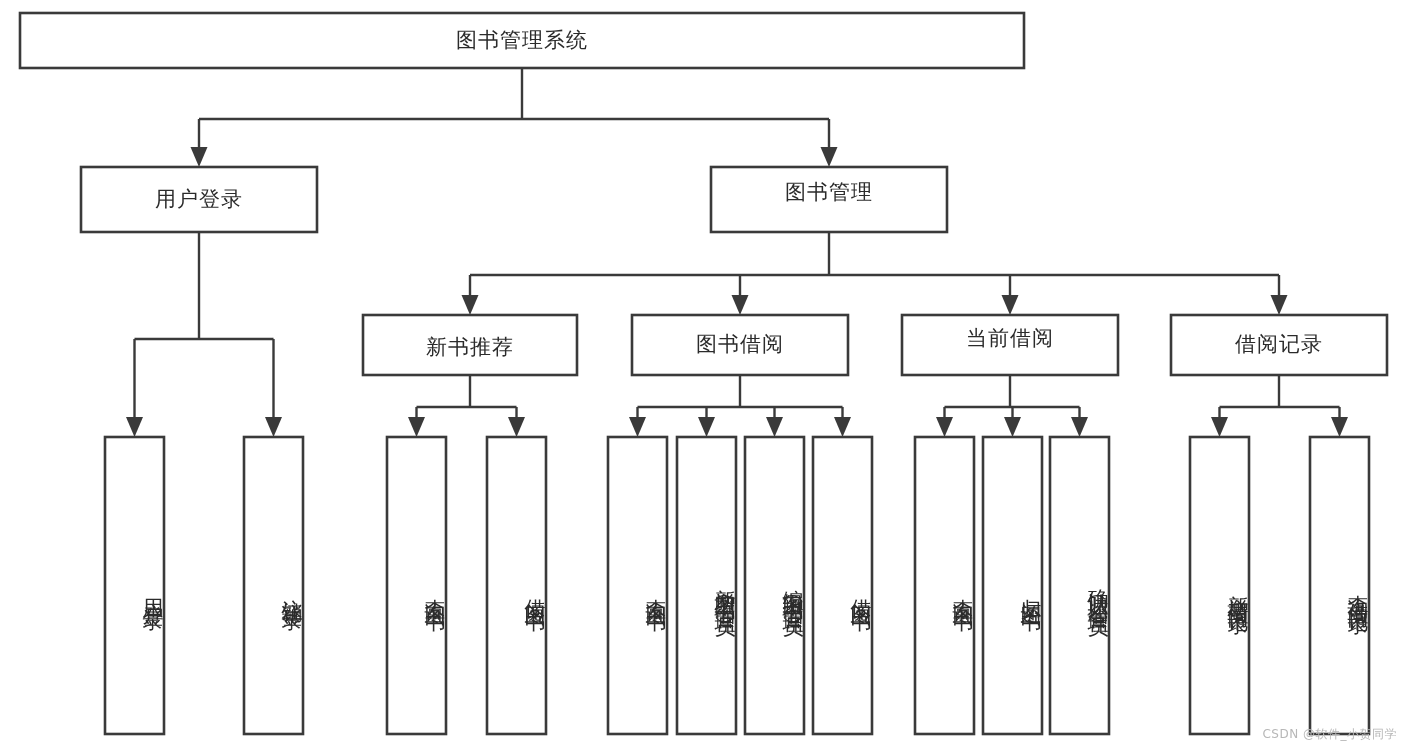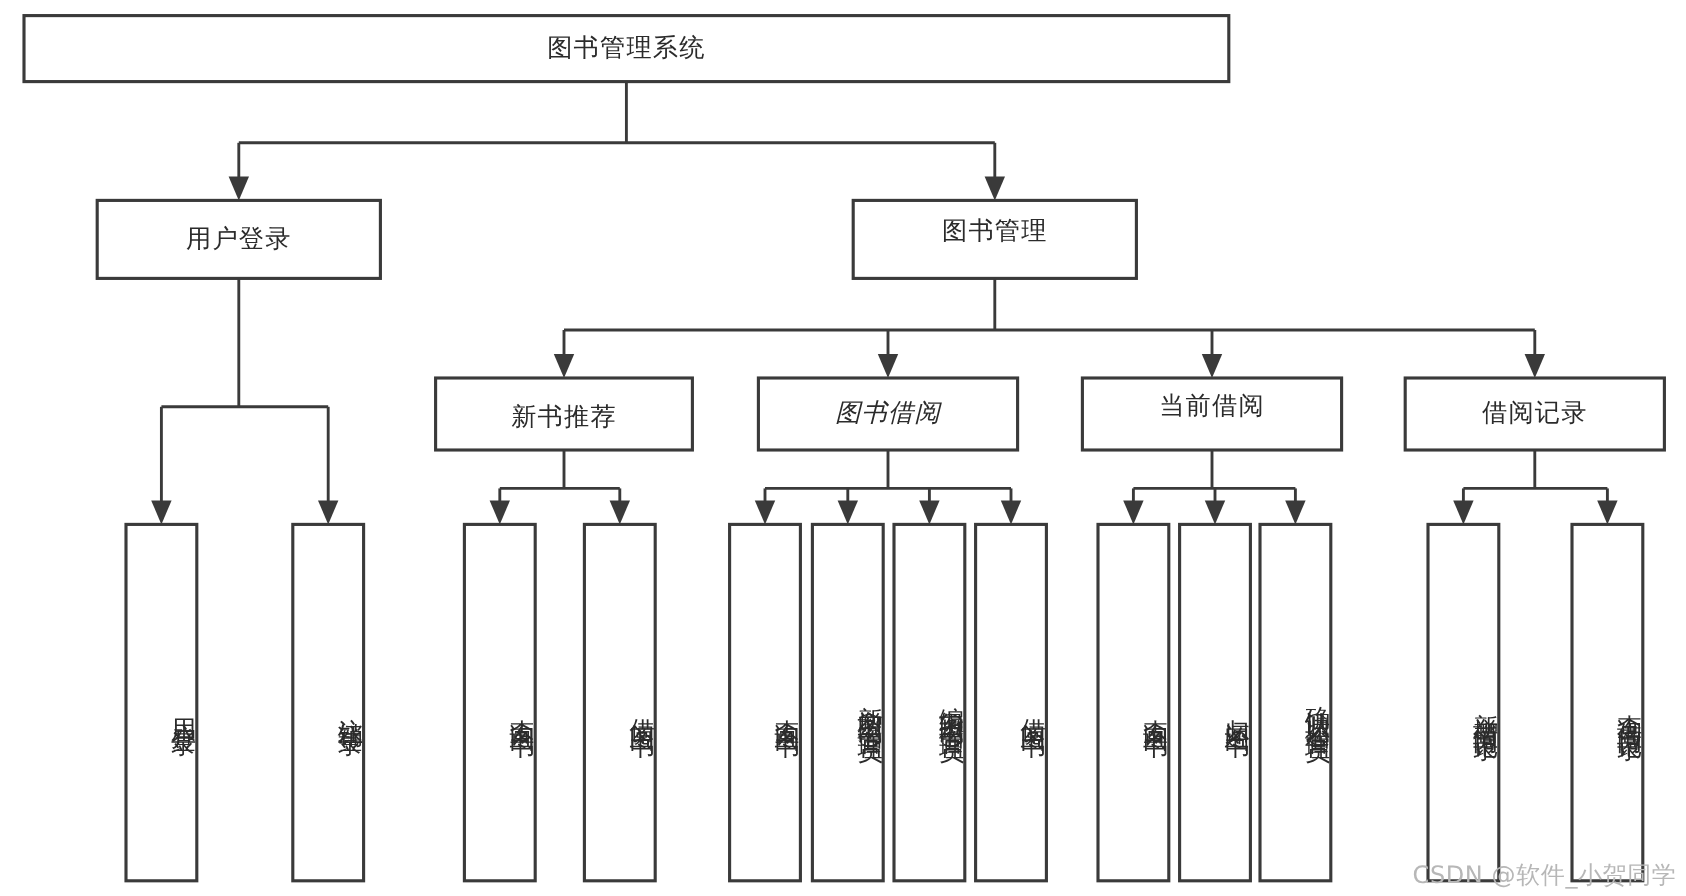--- a/index.html
+++ b/index.html
@@ -57,21 +57,21 @@
     letter-spacing: 4px;
     line-height: 1.05;
     align-items: flex-start;
     padding-top: 8px;
     box-sizing: border-box;
   }
   .watermark {
     position: absolute;
     right: 8px;
     bottom: 4px;
-    font-size: 20px;
+    font-size: 12px;
     color: #b7b7b7;
     letter-spacing: 0.5px;
     white-space: nowrap;
     font-family: "DejaVu Sans", "Liberation Sans", sans-serif;
   }
 </style>
 </head>
 <body>
 
 <div id="canvas">
@@ -161,21 +161,21 @@
       <rect x="983" y="437" width="59" height="297" class="node-box"></rect>
       <rect x="1050" y="437" width="59" height="297" class="node-box"></rect>
       <rect x="1190" y="437" width="59" height="297" class="node-box"></rect>
       <rect x="1310" y="437" width="59" height="297" class="node-box"></rect>
     </svg>
   <div id="labels">
       <div class="node-label label-h" style="left: 20px; top: 13px; width: 1004px; height: 55px;">图书管理系统</div>
       <div class="node-label label-h" style="left: 81px; top: 167px; width: 236px; height: 65px;">用户登录</div>
       <div class="node-label label-h" style="left: 711px; top: 167px; width: 236px; height: 52px; border-radius: 16px;">图书管理</div>
       <div class="node-label label-h" style="left: 363px; top: 315px; width: 214px; height: 65px;">新书推荐</div>
-      <div class="node-label label-h" style="left: 632px; top: 315px; width: 216px; height: 60px; font-style: italic;">图书借阅</div>
+      <div class="node-label label-h" style="left: 632px; top: 315px; width: 216px; height: 60px;">图书借阅</div>
       <div class="node-label label-h" style="left: 902px; top: 315px; width: 216px; height: 48px;">当前借阅</div>
       <div class="node-label label-h" style="left: 1171px; top: 315px; width: 216px; height: 60px;">借阅记录</div>
       <div class="node-label label-v" style="left: 105px; top: 437px; width: 59px; height: 297px;">用户登录</div>
       <div class="node-label label-v" style="left: 244px; top: 437px; width: 59px; height: 297px;">注销登录</div>
       <div class="node-label label-v" style="left: 387px; top: 437px; width: 59px; height: 297px;">查询图书</div>
       <div class="node-label label-v" style="left: 487px; top: 437px; width: 59px; height: 297px;">借阅图书</div>
       <div class="node-label label-v" style="left: 608px; top: 437px; width: 59px; height: 297px;">查询图书</div>
       <div class="node-label label-v" style="left: 677px; top: 437px; width: 59px; height: 297px;">新增图书（管理员）</div>
       <div class="node-label label-v" style="left: 745px; top: 437px; width: 59px; height: 297px;">编辑图书（管理员）</div>
       <div class="node-label label-v" style="left: 813px; top: 437px; width: 59px; height: 297px;">借阅图书</div>

